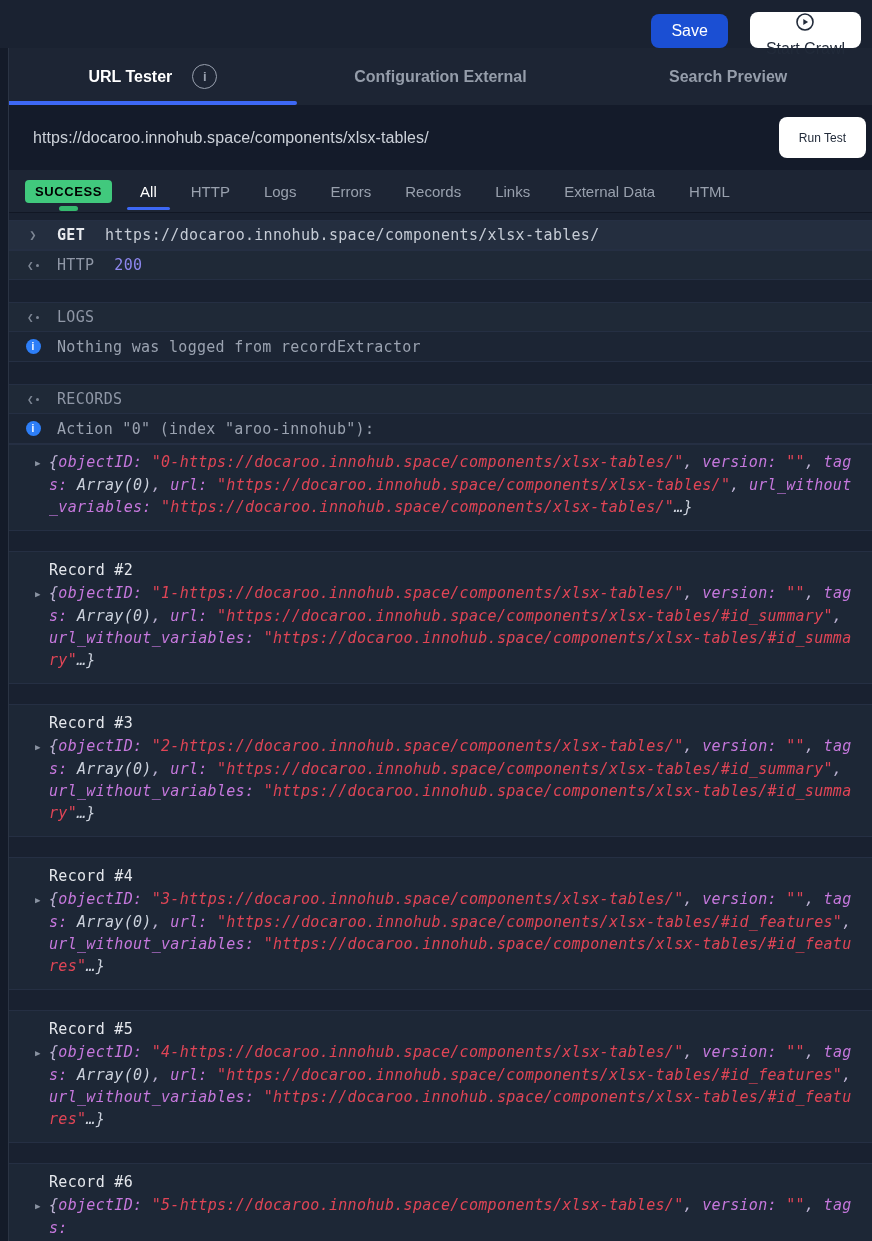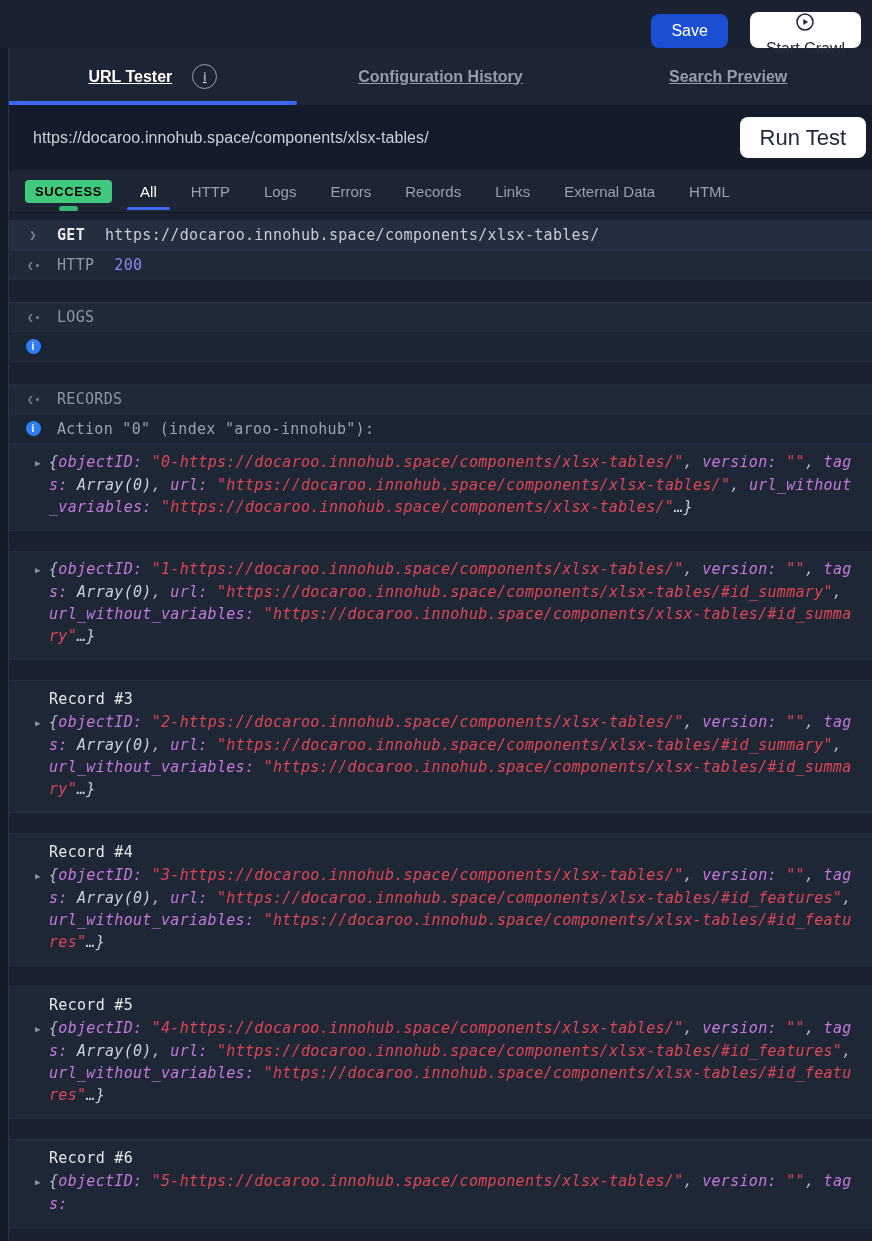--- a/index.html
+++ b/index.html
@@ -10,29 +10,29 @@
   .topbar { height:48px; background:#1a2231; display:flex; align-items:flex-end; justify-content:flex-end; gap:22px; padding-right:11px; }
   .btn-save { background:#1b4fd3; color:#ffffff; border:none; border-radius:8px; height:34px; padding:0 20px; font-size:16px; font-weight:500; font-family:"Liberation Sans",sans-serif; cursor:pointer; }
   .btn-start { background:#ffffff; color:#222b3a; border:none; border-radius:8px; height:36px; padding:0 16px; font-size:16px; font-weight:500; font-family:"Liberation Sans",sans-serif; display:flex; align-items:center; gap:8px; cursor:pointer;flex-direction:column; }
   .btn-start svg { display:block; }
 
   
   .panel { margin-left:8px; width:864px; border-left:1px solid #2b3444; background:#1a2231; height:1193px; }
 
   
   .tabbar { height:57px; background:#1d2534; display:flex; }
-  .main-tab { width:33.333%; display:flex; align-items:center; justify-content:center; gap:20px; position:relative; color:#959daa; font-size:16px; font-weight:600; cursor:pointer;text-decoration:underline; }
+  .main-tab { width:33.333%; display:flex; align-items:center; justify-content:center; gap:20px; position:relative; color:#959daa; font-size:16px; font-weight:600; cursor:pointer; }
   .main-tab.active { color:#ffffff; font-weight:700; }
   .main-tab.active::after { content:""; position:absolute; left:0; right:0; bottom:0; height:4px; background:#3d68f5; border-radius:0 3px 3px 0; }
   .info-ring { width:25px; height:25px; border:1.6px solid #98a0ae; border-radius:50%; color:#98a0ae; font-size:13px; font-weight:600; display:flex; align-items:center; justify-content:center; font-style:normal; }
 
   
   .url-row { height:65px; background:#141b2a; display:flex; align-items:center; padding:0 6px 0 24px; }
   .url-text { flex:1; color:#ccd1d9; font-size:16px; letter-spacing:.1px; white-space:nowrap; overflow:hidden; }
-  .btn-run { background:#ffffff; color:#222b3a; border:none; border-radius:8px; height:41px; padding:0 20px; font-size:22px; font-weight:500; font-family:"Liberation Sans",sans-serif; cursor:pointer; }
+  .btn-run { background:#ffffff; color:#222b3a; border:none; border-radius:8px; height:41px; padding:0 20px; font-size:12px; font-weight:500; font-family:"Liberation Sans",sans-serif; cursor:pointer; }
 
   
   .filter-row { height:43px; background:#1d2534; display:flex; align-items:center; padding-left:16px; position:relative; border-bottom:1px solid #111724; }
   .badge-success { background:#41c97d; color:#000000; font-size:13px; font-weight:700; letter-spacing:.6px; border-radius:4px; padding:5px 10px; line-height:1; }
   .green-sliver { position:absolute; left:50px; bottom:1px; width:19px; height:5px; background:#35b96e; border-radius:3px; }
   .filters { display:flex; gap:34px; margin-left:28px; }
   .filter { color:#99a1ae; font-size:15px; position:relative; cursor:pointer; white-space:nowrap; }
   .filter.active { color:#ffffff; }
   .filter.active::after { content:""; position:absolute; left:-13px; right:-13px; bottom:-10px; height:3px; background:#3d68f5; border-radius:2px; }
 
@@ -85,21 +85,21 @@
 </div>
 
 <div class="panel">
 
   <div class="tabbar">
     <div class="main-tab active">
       <span>URL Tester</span>
       <span class="info-ring">i</span>
     </div>
     <div class="main-tab">
-      <span>Configuration History</span>
+      <span>Configuration External</span>
     </div>
     <div class="main-tab">
       <span>Search Preview</span>
     </div>
   </div>
 
   <div class="url-row">
     <div class="url-text">https://docaroo.innohub.space/components/xlsx-tables/</div>
     <button class="btn-run">Run Test</button>
   </div>
@@ -150,20 +150,21 @@
             <span class="dot"></span>
           </span>
         </span>
       <span class="t-dim">LOGS</span>
     </div>
 
     <div class="crow row-info">
       <span class="icon-col">
           <span class="info-badge">i</span>
         </span>
+      <span class="t-msg">Nothing was logged from recordExtractor</span>
     </div>
 
     <div class="gapc"></div>
 
     <div class="crow row-mid">
       <span class="icon-col">
           <span class="resp">
             <span class="arr">❮</span>
             <span class="dot"></span>
           </span>
@@ -177,20 +178,21 @@
         </span>
       <span class="t-msg">Action "0" (index "aroo-innohub"):</span>
     </div>
 
     <div id="records-list">
         <div class="record-block">
           <div class="record-json"><span class="tri">▶</span><span class="tk-plain">{</span><span class="tk-key">objectID:</span><span class="tk-plain"> </span><span class="tk-str">"0-https://docaroo.innohub.space/components/xlsx-tables/"</span><span class="tk-plain">, </span><span class="tk-key">version:</span><span class="tk-plain"> </span><span class="tk-str">""</span><span class="tk-plain">, </span><span class="tk-key">tags:</span><span class="tk-plain"> </span><span class="tk-val">Array(0)</span><span class="tk-plain">, </span><span class="tk-key">url:</span><span class="tk-plain"> </span><span class="tk-str">"https://docaroo.innohub.space/components/xlsx-tables/"</span><span class="tk-plain">, </span><span class="tk-key">url_without_variables:</span><span class="tk-plain"> </span><span class="tk-str">"https://docaroo.innohub.space/components/xlsx-tables/"</span><span class="tk-val">…}</span></div>
         </div>
         <div class="rec-gap"></div>
         <div class="record-block">
+          <div class="record-title">Record #2</div>
           <div class="record-json"><span class="tri">▶</span><span class="tk-plain">{</span><span class="tk-key">objectID:</span><span class="tk-plain"> </span><span class="tk-str">"1-https://docaroo.innohub.space/components/xlsx-tables/"</span><span class="tk-plain">, </span><span class="tk-key">version:</span><span class="tk-plain"> </span><span class="tk-str">""</span><span class="tk-plain">, </span><span class="tk-key">tags:</span><span class="tk-plain"> </span><span class="tk-val">Array(0)</span><span class="tk-plain">, </span><span class="tk-key">url:</span><span class="tk-plain"> </span><span class="tk-str">"https://docaroo.innohub.space/components/xlsx-tables/#id_summary"</span><span class="tk-plain">, </span><span class="tk-key">url_without_variables:</span><span class="tk-plain"> </span><span class="tk-str">"https://docaroo.innohub.space/components/xlsx-tables/#id_summary"</span><span class="tk-val">…}</span></div>
         </div>
         <div class="rec-gap"></div>
         <div class="record-block">
           <div class="record-title">Record #3</div>
           <div class="record-json"><span class="tri">▶</span><span class="tk-plain">{</span><span class="tk-key">objectID:</span><span class="tk-plain"> </span><span class="tk-str">"2-https://docaroo.innohub.space/components/xlsx-tables/"</span><span class="tk-plain">, </span><span class="tk-key">version:</span><span class="tk-plain"> </span><span class="tk-str">""</span><span class="tk-plain">, </span><span class="tk-key">tags:</span><span class="tk-plain"> </span><span class="tk-val">Array(0)</span><span class="tk-plain">, </span><span class="tk-key">url:</span><span class="tk-plain"> </span><span class="tk-str">"https://docaroo.innohub.space/components/xlsx-tables/#id_summary"</span><span class="tk-plain">, </span><span class="tk-key">url_without_variables:</span><span class="tk-plain"> </span><span class="tk-str">"https://docaroo.innohub.space/components/xlsx-tables/#id_summary"</span><span class="tk-val">…}</span></div>
         </div>
         <div class="rec-gap"></div>
         <div class="record-block">
           <div class="record-title">Record #4</div>

